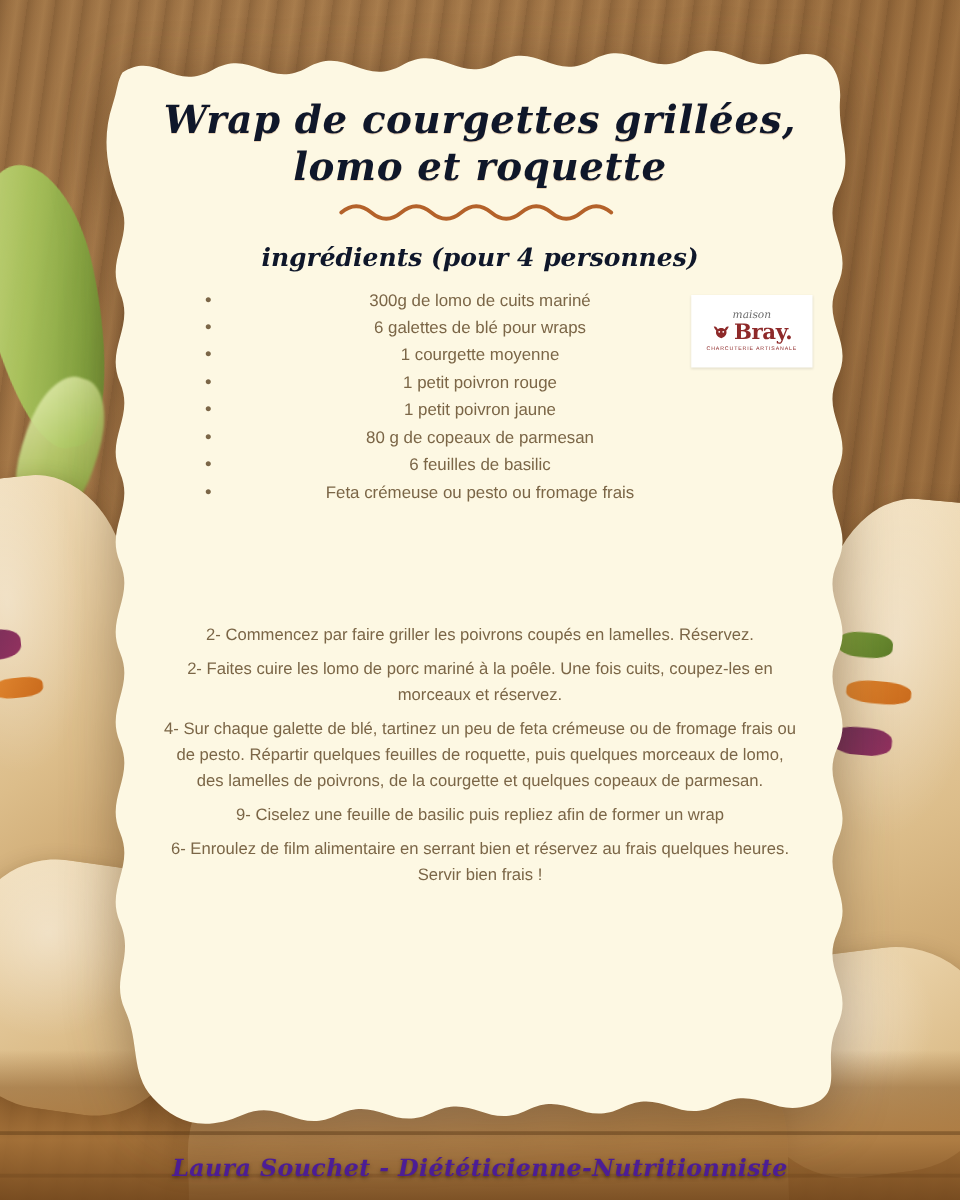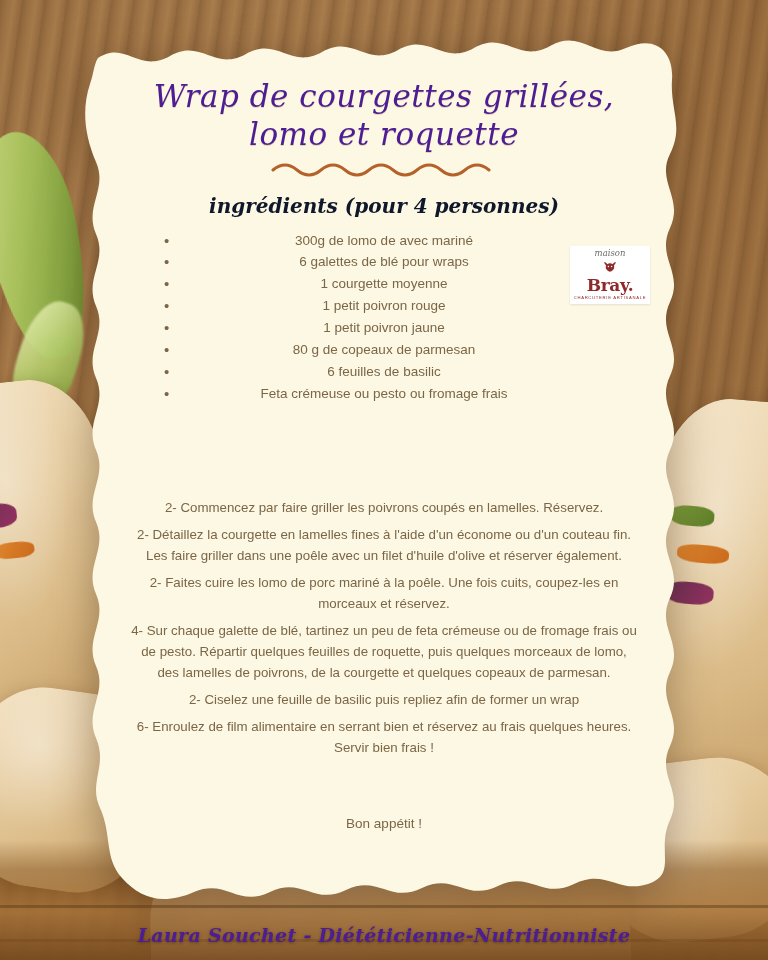--- a/index.html
+++ b/index.html
@@ -138,22 +138,22 @@
     height: 888px;
     padding: 34px 46px 26px 46px;
     color: #6f5a3f;
     text-align: center;
   }
 
   
   .title {
     font-family: "DejaVu Serif", serif;
     font-style: italic;
-    font-weight: normal;
-    color: #4c1d95;
+    font-weight: bold;
+    color: #0f172a;
     font-size: 31px;
     line-height: 1.22;
     letter-spacing: 0.5px;
     margin: 22px 0 0 0;
     text-shadow: 0 1px 0 rgba(180,98,42,0.25);
   }
   .title .l2 { display: block; }
 
   .squiggle {
     margin: 4px auto 0 auto;
@@ -194,22 +194,22 @@
     position: absolute;
     left: 0;
     color: #7b6647;
     font-size: 15px;
     line-height: 1.45;
   }
 
   .logo {
     position: absolute;
     right: -46px;
-    top: 16px;
-    width: 80px;
+    top: 6px;
+    width: 97px;
     height: 58px;
     background: #ffffff;
     display: flex;
     align-items: center;
     justify-content: center;
     box-shadow: 0 1px 2px rgba(0,0,0,0.10);
   }
   .logo-inner { text-align: center; line-height: 1; }
   .logo-top {
     font-family: "DejaVu Serif", serif;
@@ -217,21 +217,20 @@
     font-size: 8.5px;
     color: #6b6b6b;
     display: block;
     margin-bottom: 1px;
   }
   .logo-mid {
     display: flex;
     align-items: center;
     justify-content: center;
     gap: 2px;
-    flex-direction: column;
   }
   .logo-word {
     font-family: "DejaVu Serif", serif;
     font-weight: bold;
     font-size: 17px;
     color: #8e2a2a;
     letter-spacing: -0.3px;
   }
   .logo-bottom {
     display: block;
@@ -350,21 +349,21 @@
       </h1>
 
       <svg class="squiggle" viewBox="0 0 230 22">
         <path d="M4,12 Q16,2 28,12 T52,12 T76,12 T100,12 T124,12 T148,12 T172,12 T196,12 T220,12" fill="none" stroke="#b4622a" stroke-width="3" stroke-linecap="round"></path>
       </svg>
 
       <h2 class="section-heading">ingrédients (pour 4 personnes)</h2>
 
       <div class="ing-block">
         <ul class="ingredients">
-          <li>300g de lomo de avec mariné</li>
+          <li>300g de lomo de cuits mariné</li>
           <li>6 galettes de blé pour wraps</li>
           <li>1 courgette moyenne</li>
           <li>1 petit poivron rouge</li>
           <li>1 petit poivron jaune</li>
           <li>80 g de copeaux de parmesan</li>
           <li>6 feuilles de basilic</li>
           <li>Feta crémeuse ou pesto ou fromage frais</li>
         </ul>
 
         <div class="logo">
@@ -381,27 +380,25 @@
             <span class="logo-bottom">charcuterie artisanale</span>
           </div>
         </div>
       </div>
 
       <div class="prep-gap"></div>
 
 
       <div class="steps">
         <p>2- Commencez par faire griller les poivrons coupés en lamelles. Réservez.</p>
-        <p>2- Détaillez la courgette en lamelles fines à l'aide d'un économe ou d'un couteau fin. Les faire griller dans une poêle avec un filet d'huile d'olive et réserver également.</p>
         <p>2- Faites cuire les lomo de porc mariné à la poêle. Une fois cuits, coupez-les en morceaux et réservez.</p>
         <p>4- Sur chaque galette de blé, tartinez un peu de feta crémeuse ou de fromage frais ou de pesto. Répartir quelques feuilles de roquette, puis quelques morceaux de lomo, des lamelles de poivrons, de la courgette et quelques copeaux de parmesan.</p>
-        <p>2- Ciselez une feuille de basilic puis repliez afin de former un wrap</p>
+        <p>9- Ciselez une feuille de basilic puis repliez afin de former un wrap</p>
         <p>6- Enroulez de film alimentaire en serrant bien et réservez au frais quelques heures. Servir bien frais !</p>
       </div>
 
-      <div class="bon">Bon appétit !</div>
 
     </div>
   </div>
 
   <div class="footer">Laura Souchet - Diététicienne-Nutritionniste</div>
 
 </div>
 
 </body></html>

